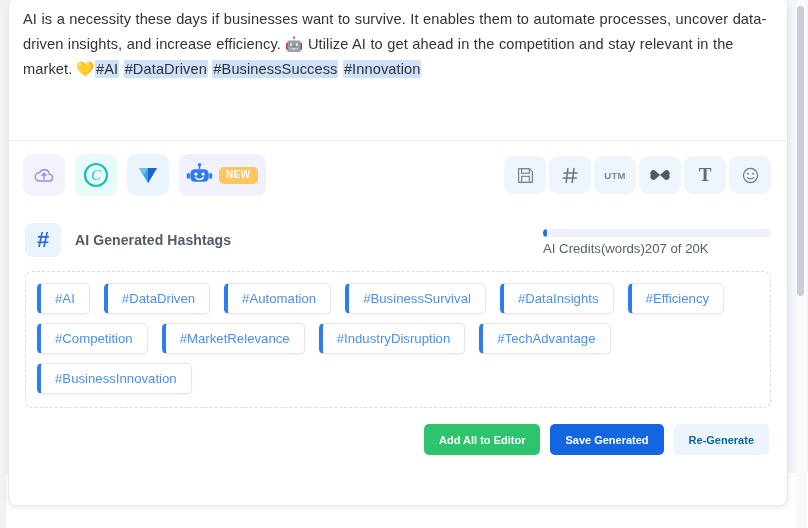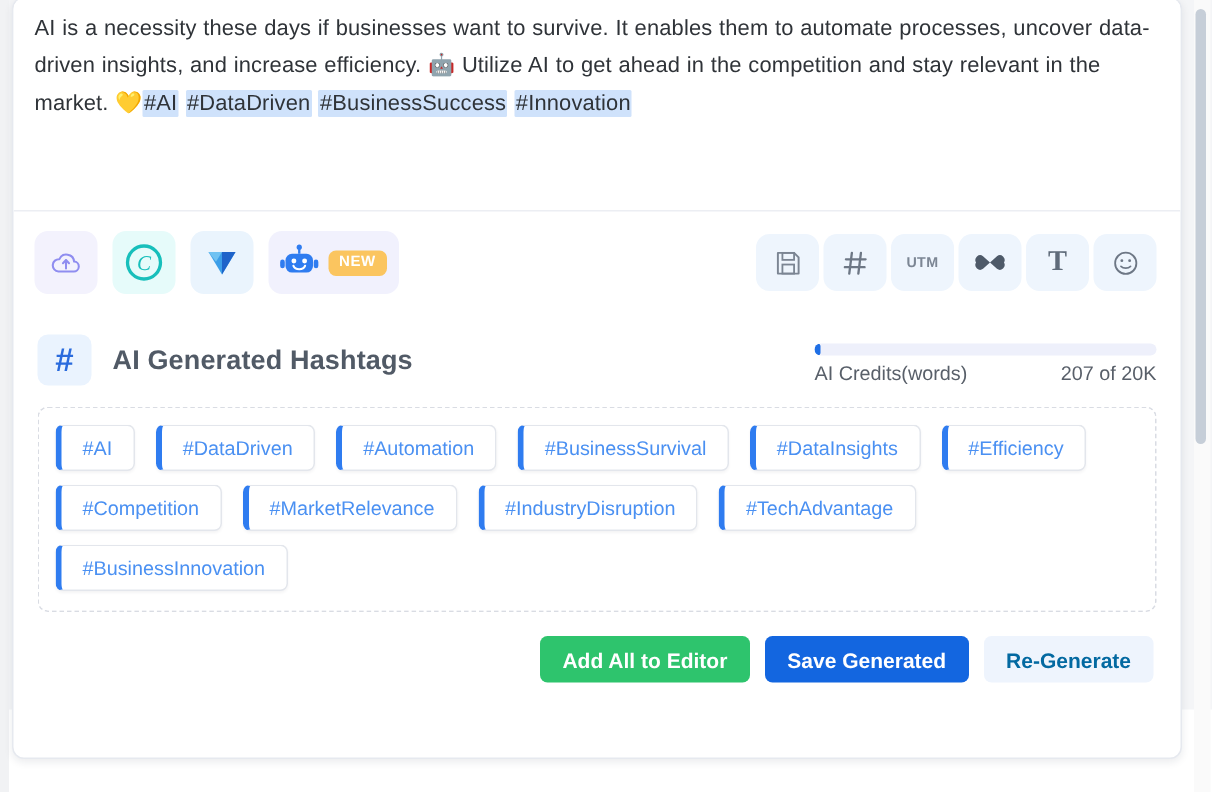--- a/index.html
+++ b/index.html
@@ -111,35 +111,35 @@
     justify-content: space-between;
   }
   .panel-head-left { display: flex; align-items: center; gap: 14px; }
   .hash-chip {
     width: 36px; height: 34px; border-radius: 7px;
     background: #eaf3fe;
     display: flex; align-items: center; justify-content: center;
     color: #2a6bdd; font-size: 22px; font-weight: bold; line-height: 1;
   }
   .panel-title {
-    font-size: 18px; font-weight: bold; color: #515a66; letter-spacing: .1px;
+    font-size: 14px; font-weight: bold; color: #515a66; letter-spacing: .1px;
   }
 
   .credits { width: 228px; padding-top: 4px; }
   .credit-bar {
     width: 100%; height: 8px; border-radius: 5px;
     background: #eef0fb; position: relative; overflow: hidden;
   }
   .credit-fill {
     position: absolute; left: 0; top: 0; height: 100%;
     width: 1.1%; min-width: 4px;
     background: #1f6fe5; border-radius: 5px;
   }
   .credit-row {
-    display: flex; justify-content: space-between; align-items: baseline;
+    display: flex; align-items: baseline;
     margin-top: 4px;
   }
   .credit-label, .credit-value {
     font-size: 13.2px; color: #585f69;
   }
 
   
   .tagbox {
     margin: 14px 16px 0 16px;
     border: 1px dashed #d9dce3;
@@ -166,21 +166,21 @@
   
   .actions {
     display: flex; justify-content: flex-end; align-items: center;
     gap: 10px;
     padding: 16px 18px 0 0;
   }
   .btn {
     height: 31px;
     padding: 0 15px;
     border: none; border-radius: 5px;
-    font-size: 14px; font-weight: bold;
+    font-size: 11px; font-weight: bold;
     cursor: pointer;
     display: inline-flex; align-items: center; justify-content: center;
     font-family: "Liberation Sans", sans-serif;
   }
   .btn-add  { background: #2ec46d; color: #ffffff; }
   .btn-save { background: #1366e0; color: #ffffff; }
   .btn-regen{ background: #eef4fd; color: #0369a1; }
 
   
   .vscroll-track {

